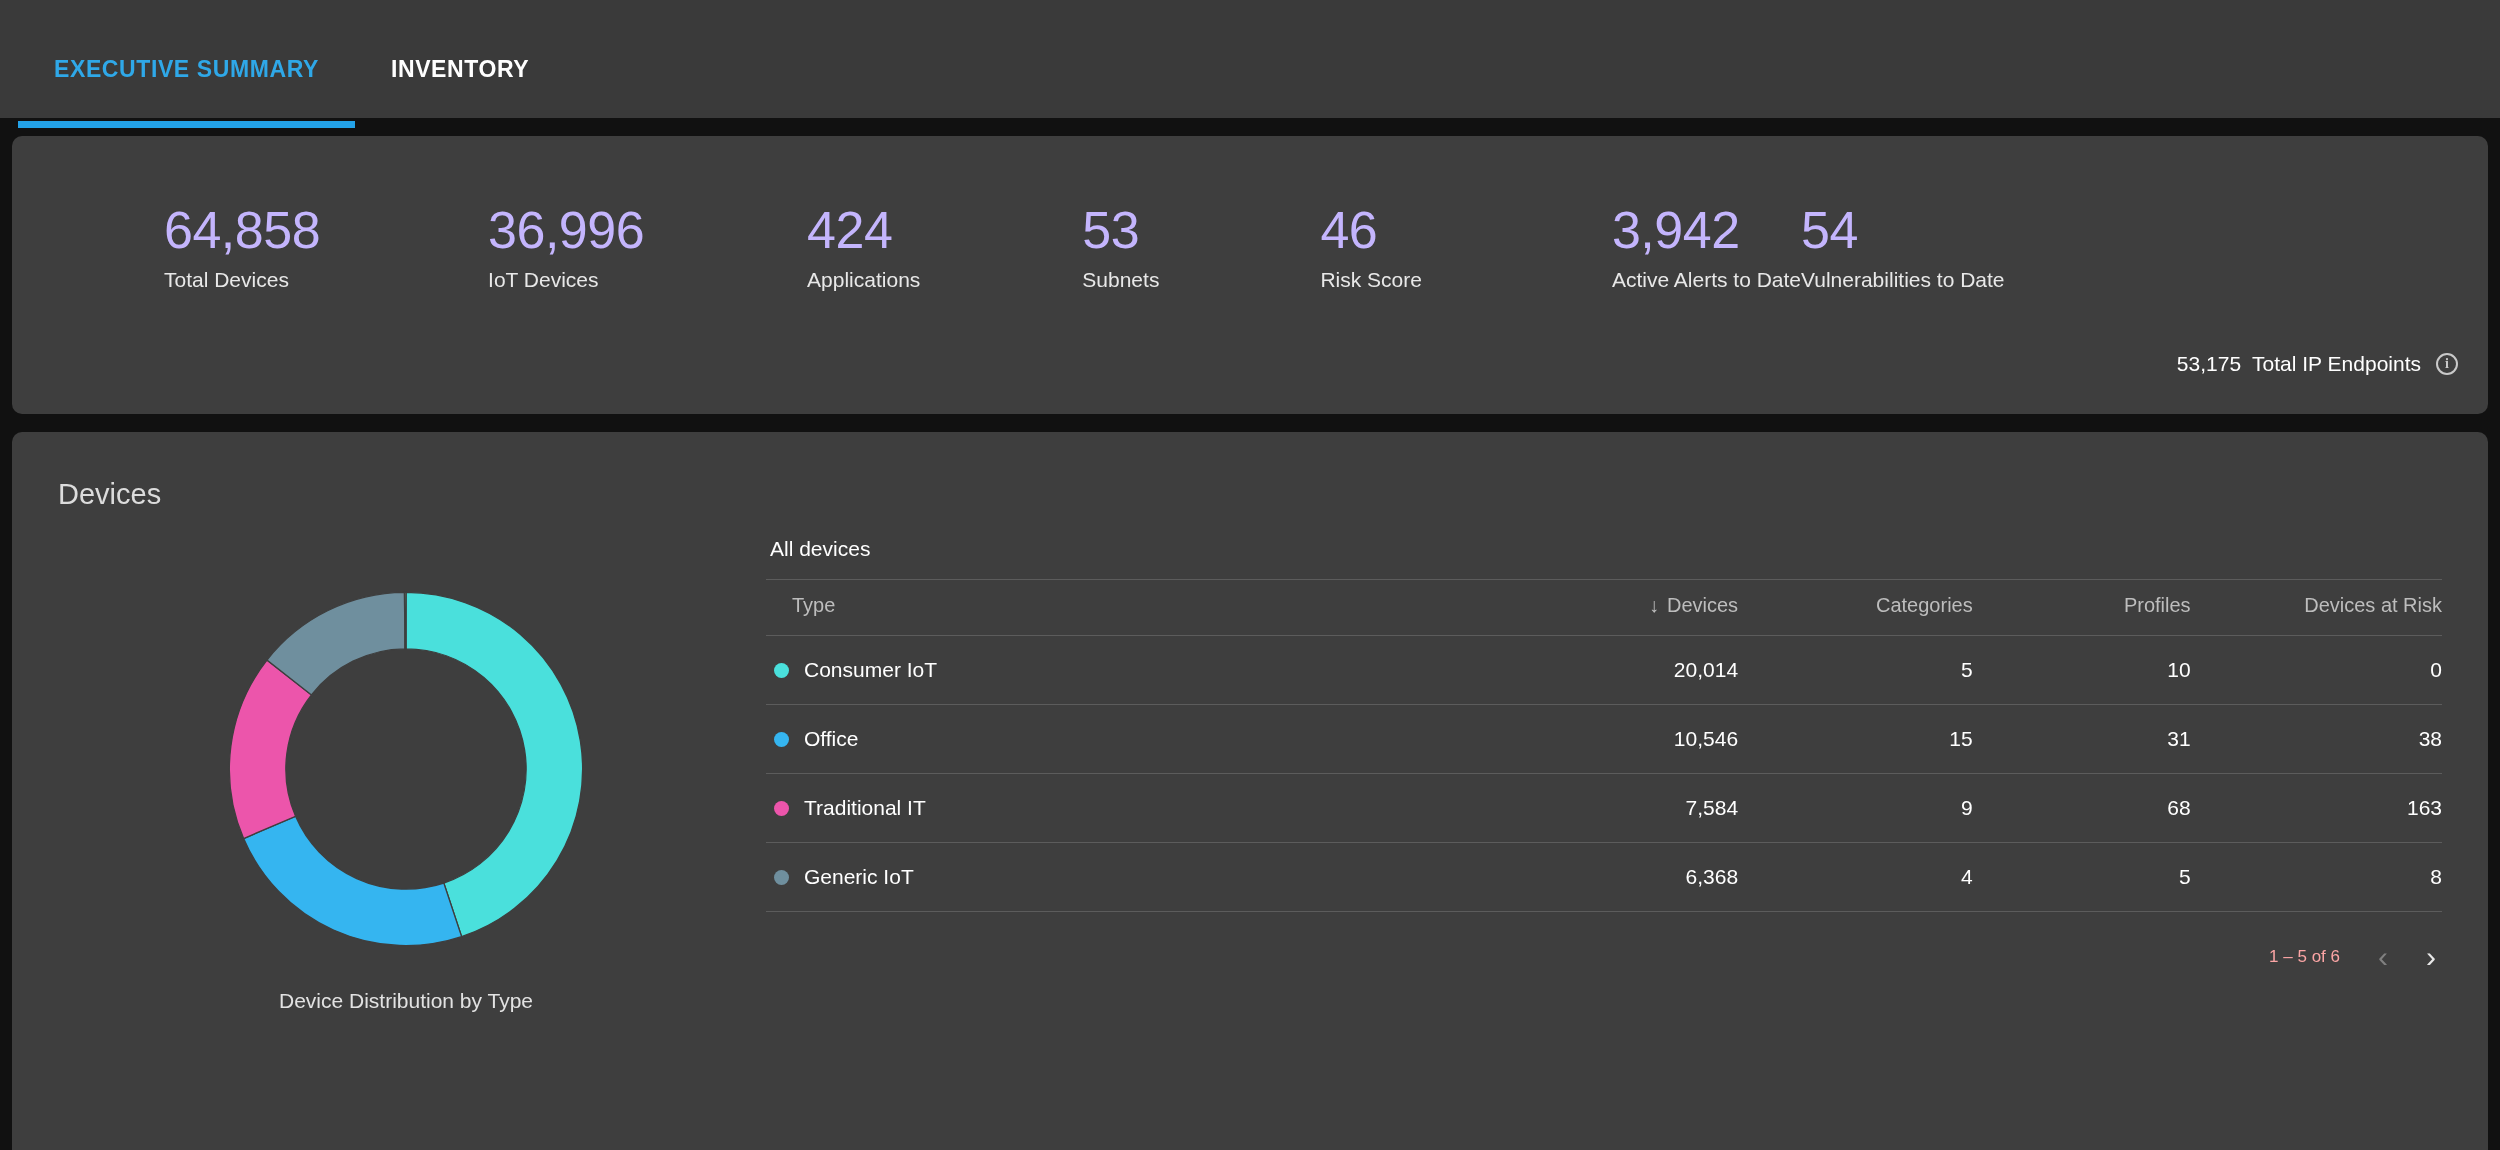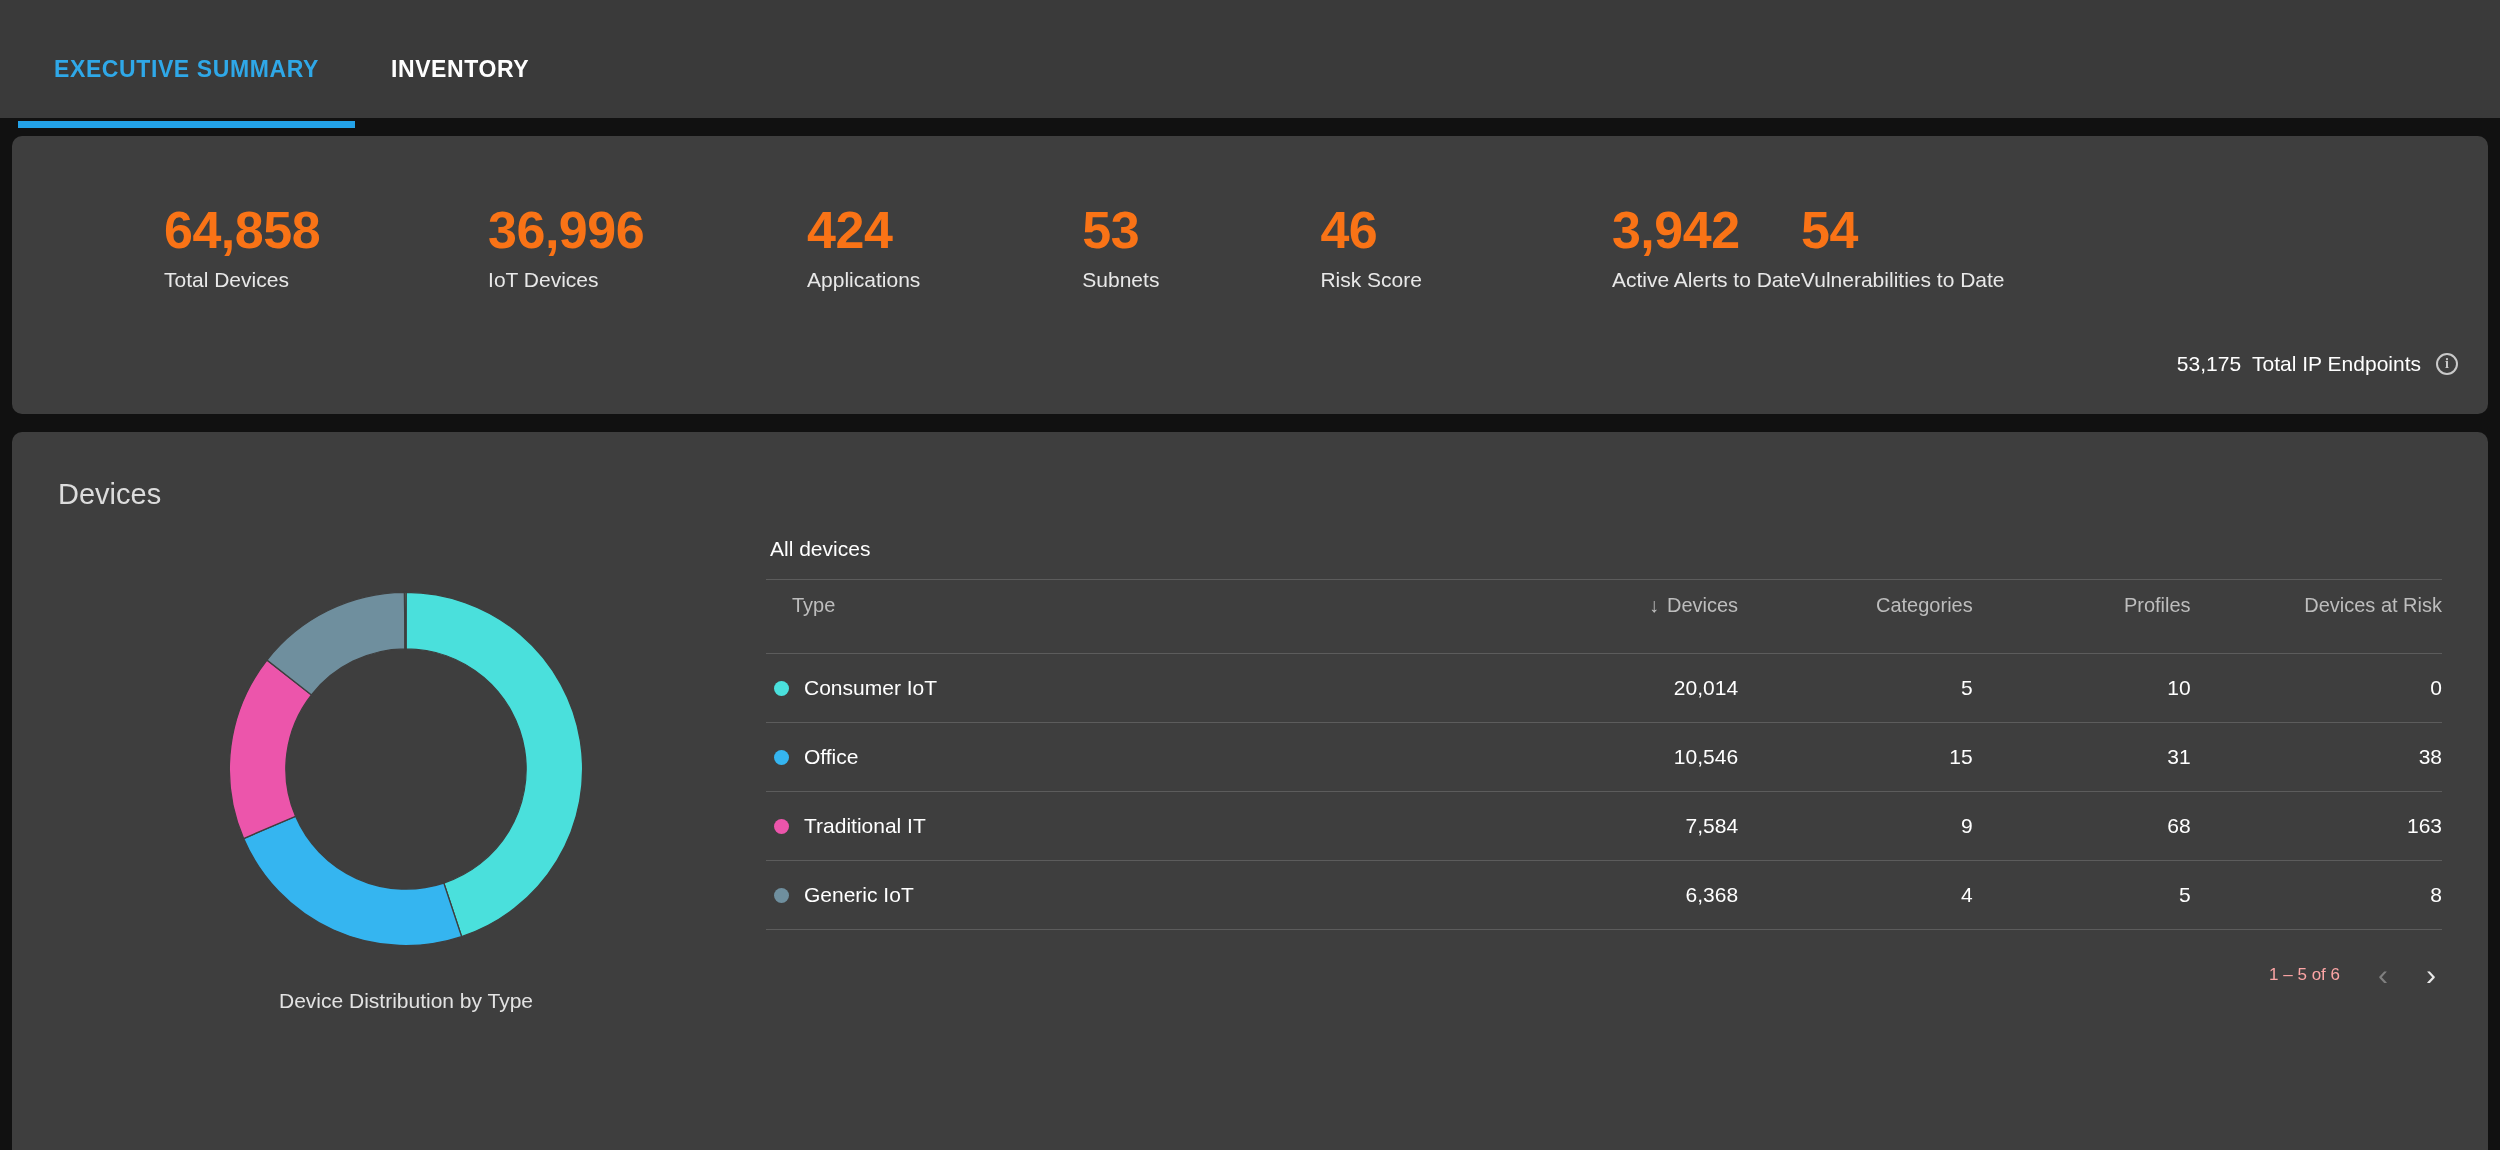--- a/index.html
+++ b/index.html
@@ -118,22 +118,22 @@
   .kpi-row {
     display: flex;
     align-items: flex-start;
     padding-top: 66px;
   }
   .kpi {
     flex: 0 0 auto;
   }
   .kpi .val {
     font-size: 52px;
-    font-weight: 700;
-    color: #f97316;
+    font-weight: 400;
+    color: #c4b5fd;
     line-height: 1.08;
     letter-spacing: -0.5px;
     white-space: nowrap;
   }
   .kpi .lbl {
     font-size: 21px;
     color: #e8e8e8;
     margin-top: 10px;
     white-space: nowrap;
   }
@@ -209,21 +209,21 @@
   }
   table.devtable {
     width: 100%;
     border-collapse: collapse;
     table-layout: fixed;
   }
   table.devtable th {
     font-size: 20px;
     font-weight: 400;
     color: #bdbdbd;
-    padding: 14px 0 36px 0;
+    padding: 14px 0 18px 0;
     border-bottom: 1px solid #5c5c5c;
     border-top: 1px solid #5c5c5c;
     text-align: right;
   }
   table.devtable th.type-h { text-align: left; padding-left: 26px; }
   table.devtable td {
     font-size: 21px;
     color: #ffffff;
     padding: 22px 0;
     border-bottom: 1px solid #5c5c5c;

